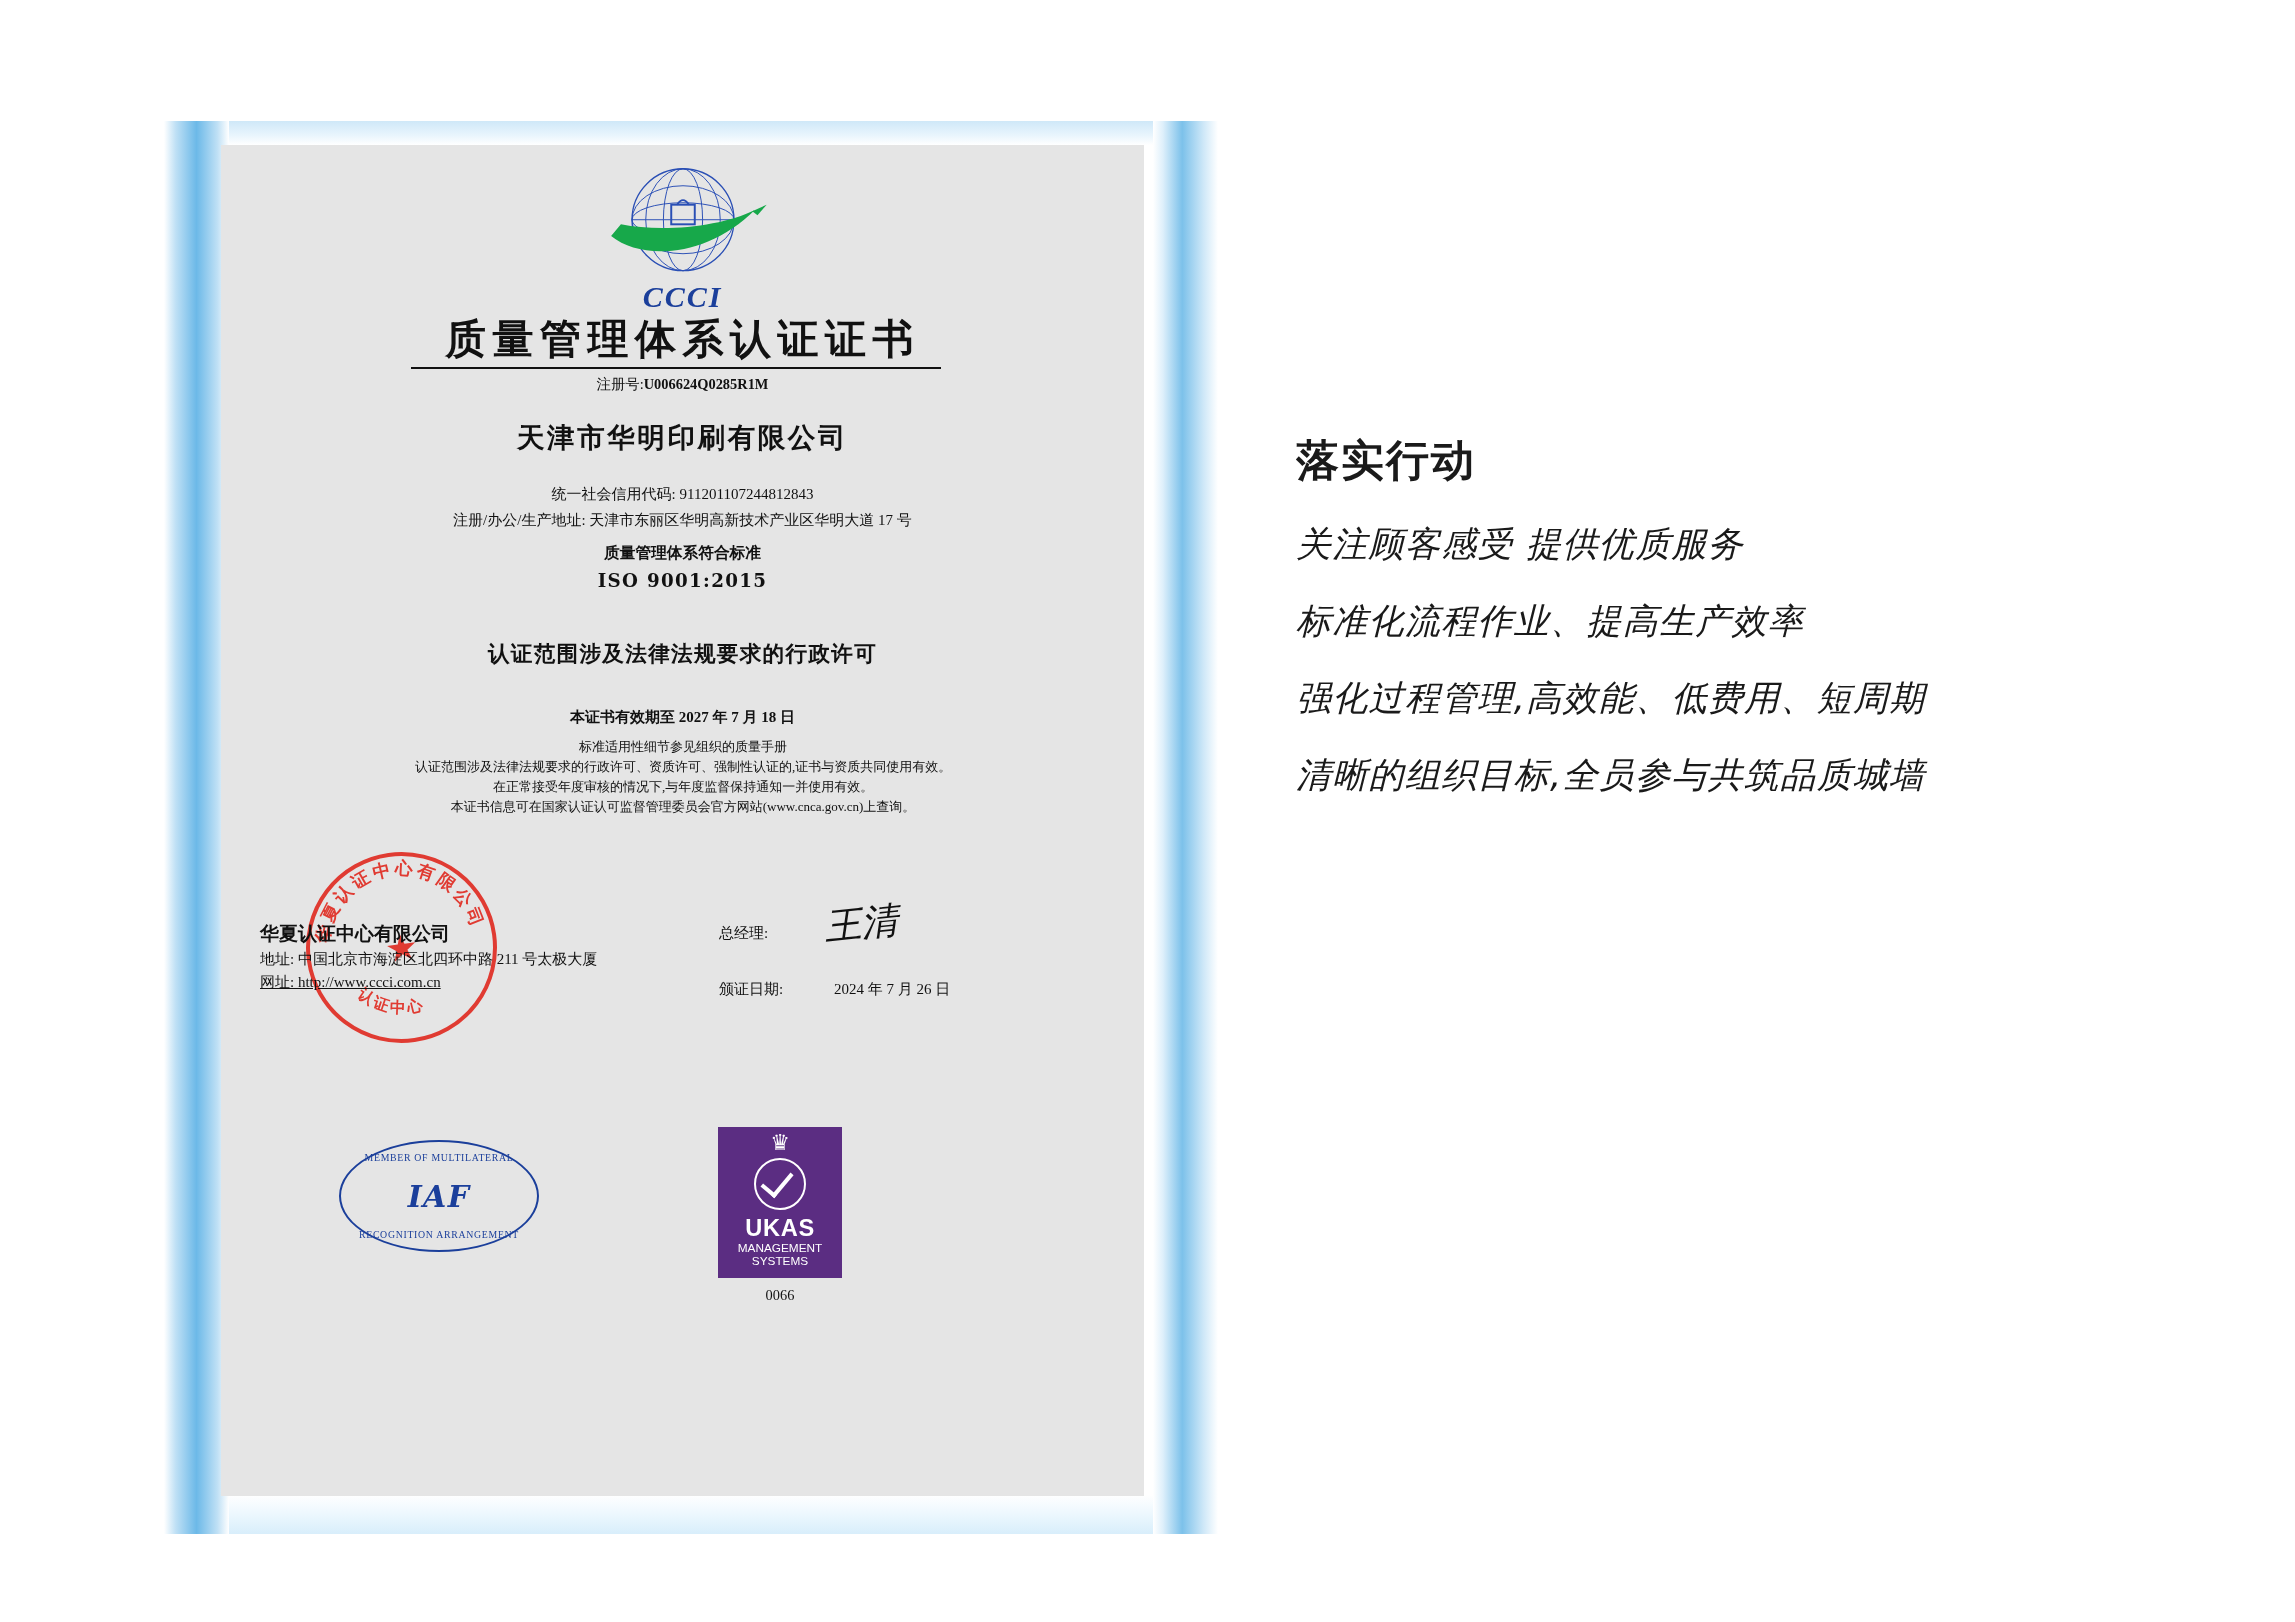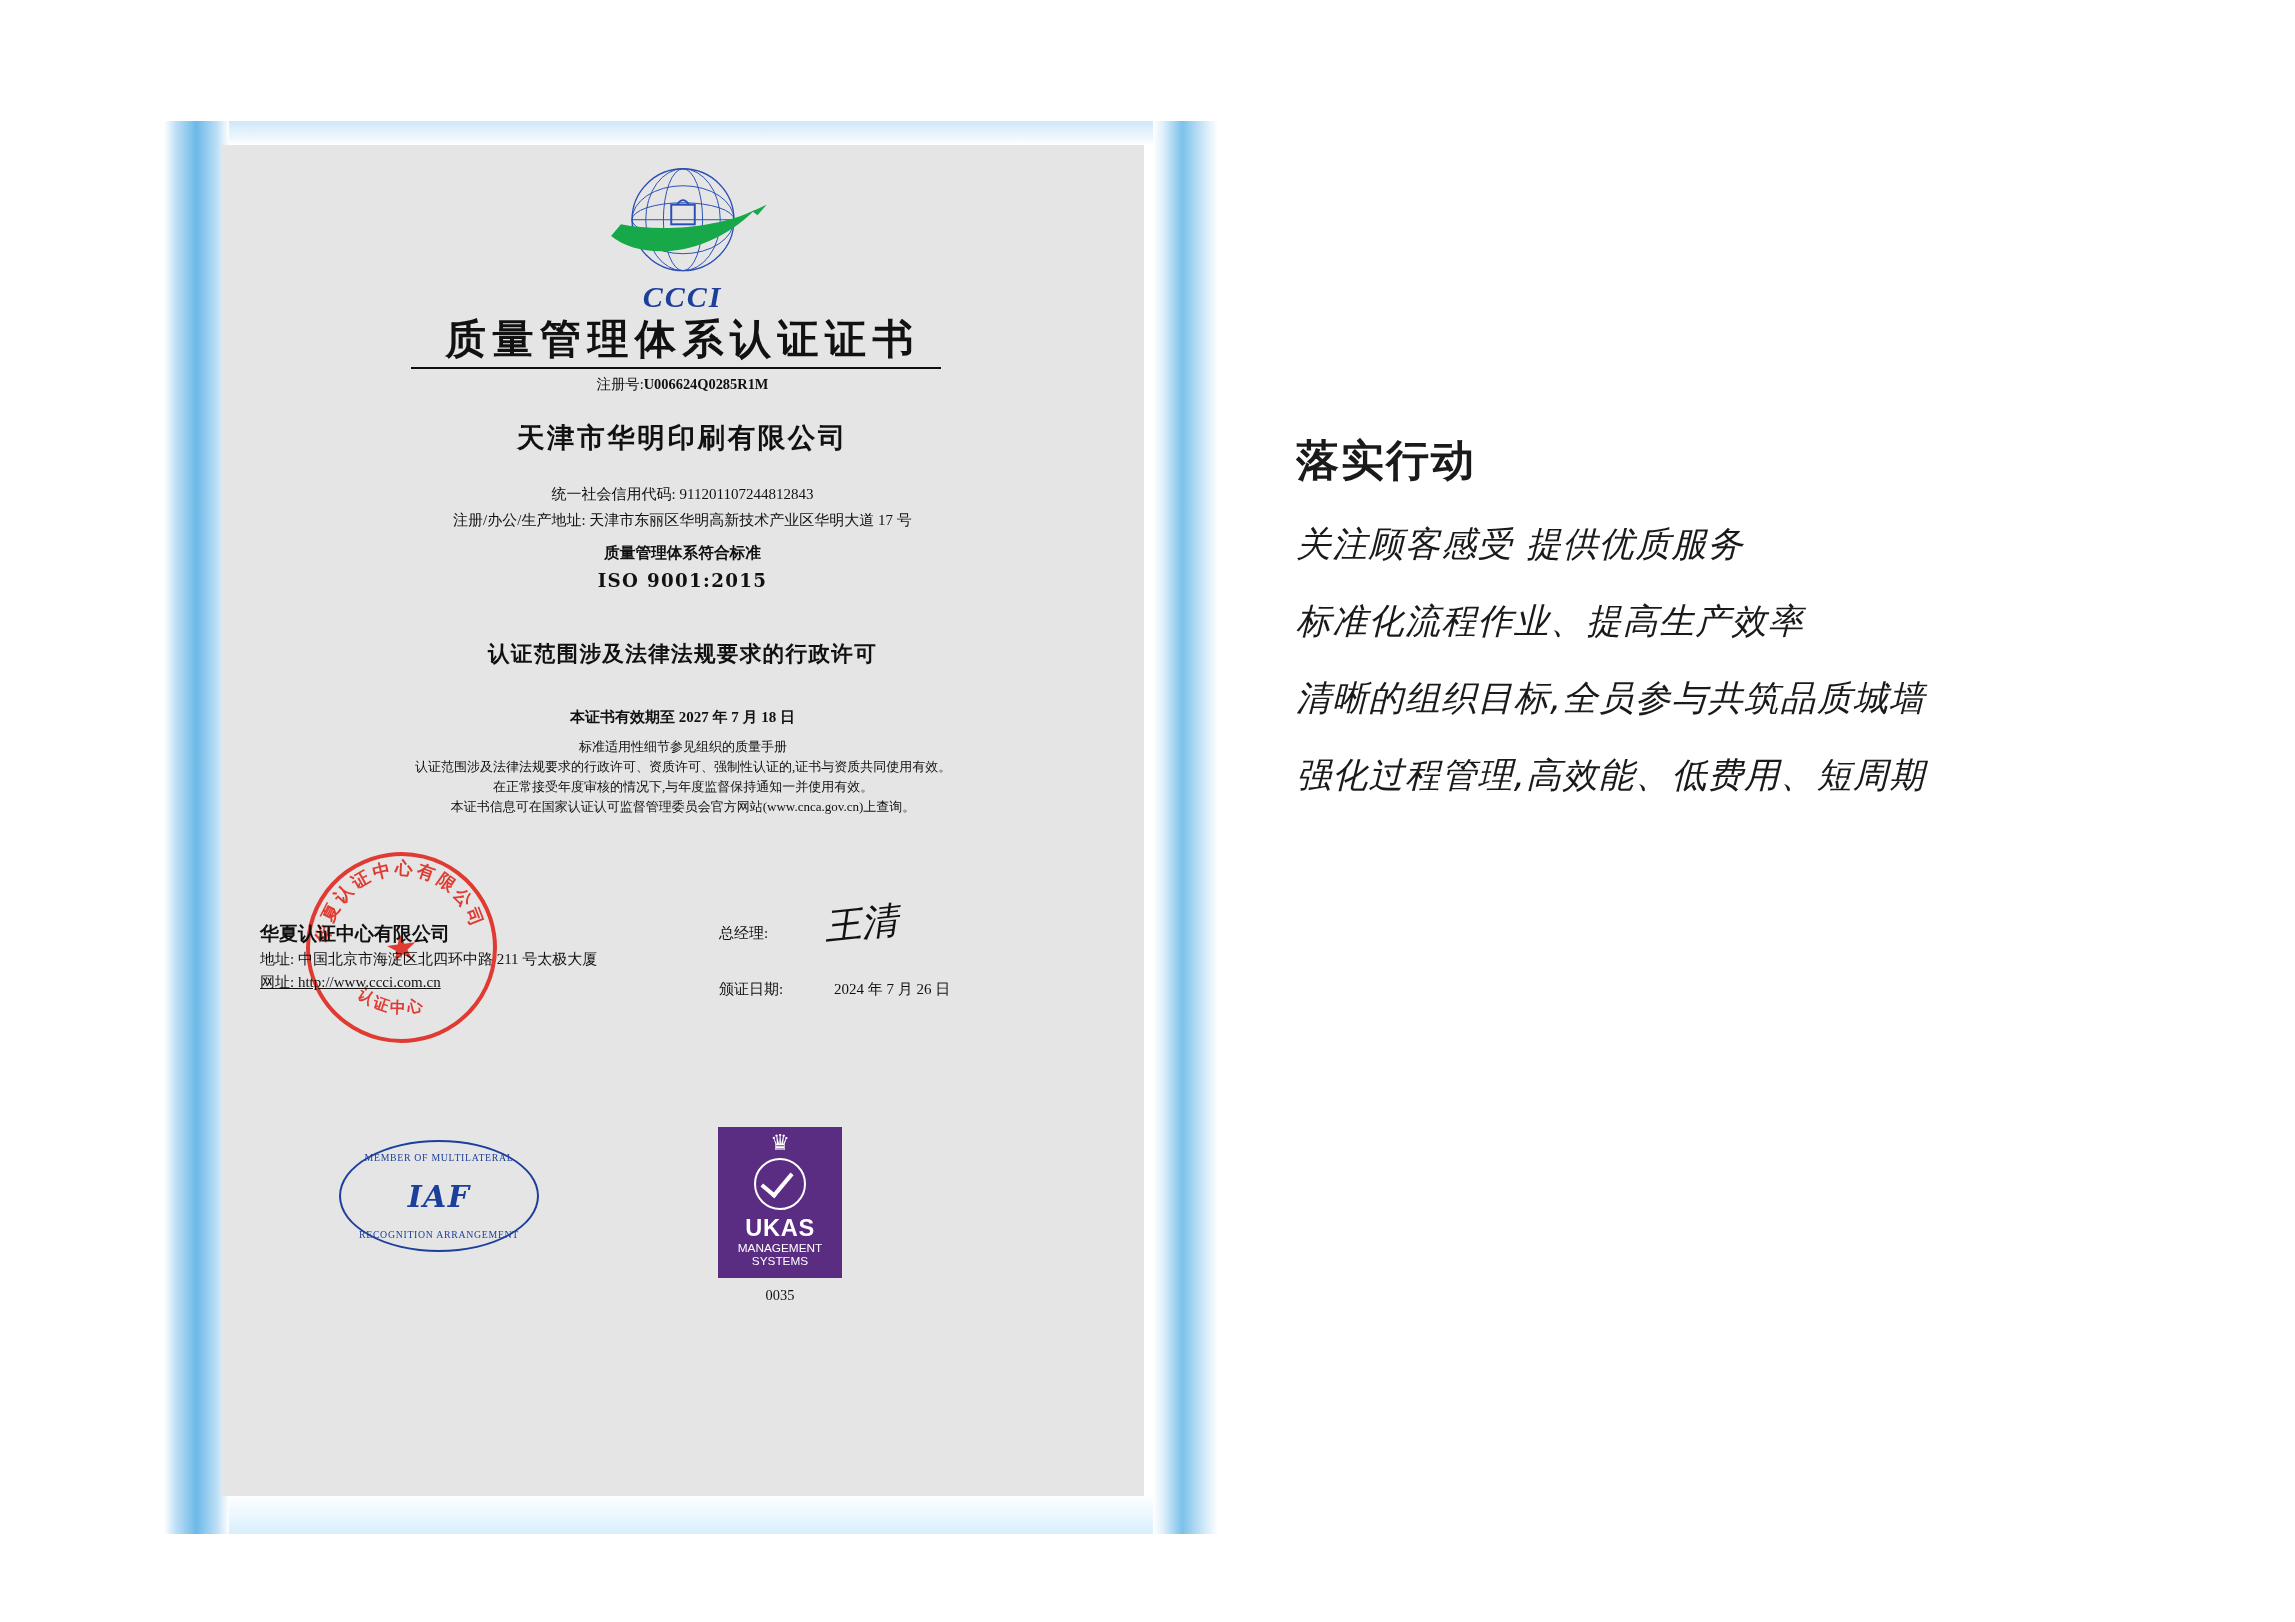--- a/index.html
+++ b/index.html
@@ -381,25 +381,25 @@
       <div class="iaf-bottom">RECOGNITION ARRANGEMENT</div>
     </div>
 
     <div class="ukas">
       <div class="ukas-crown">♛</div>
       <div class="ukas-tick"></div>
       <div class="ukas-name">UKAS</div>
       <div class="ukas-sub">MANAGEMENT</div>
       <div class="ukas-sub">SYSTEMS</div>
     </div>
-    <div class="ukas-num">0035</div>
+    <div class="ukas-num">0066</div>
 
   </div>
 </div>
 
 <div class="slogans">
   <div class="slogan-title">落实行动</div>
   <div class="slogan-line">关注顾客感受 提供优质服务</div>
   <div class="slogan-line">标准化流程作业、提高生产效率</div>
+  <div class="slogan-line">强化过程管理,高效能、低费用、短周期</div>
   <div class="slogan-line">清晰的组织目标,全员参与共筑品质城墙</div>
-  <div class="slogan-line">强化过程管理,高效能、低费用、短周期</div>
 </div>
 
 
 </body></html>

